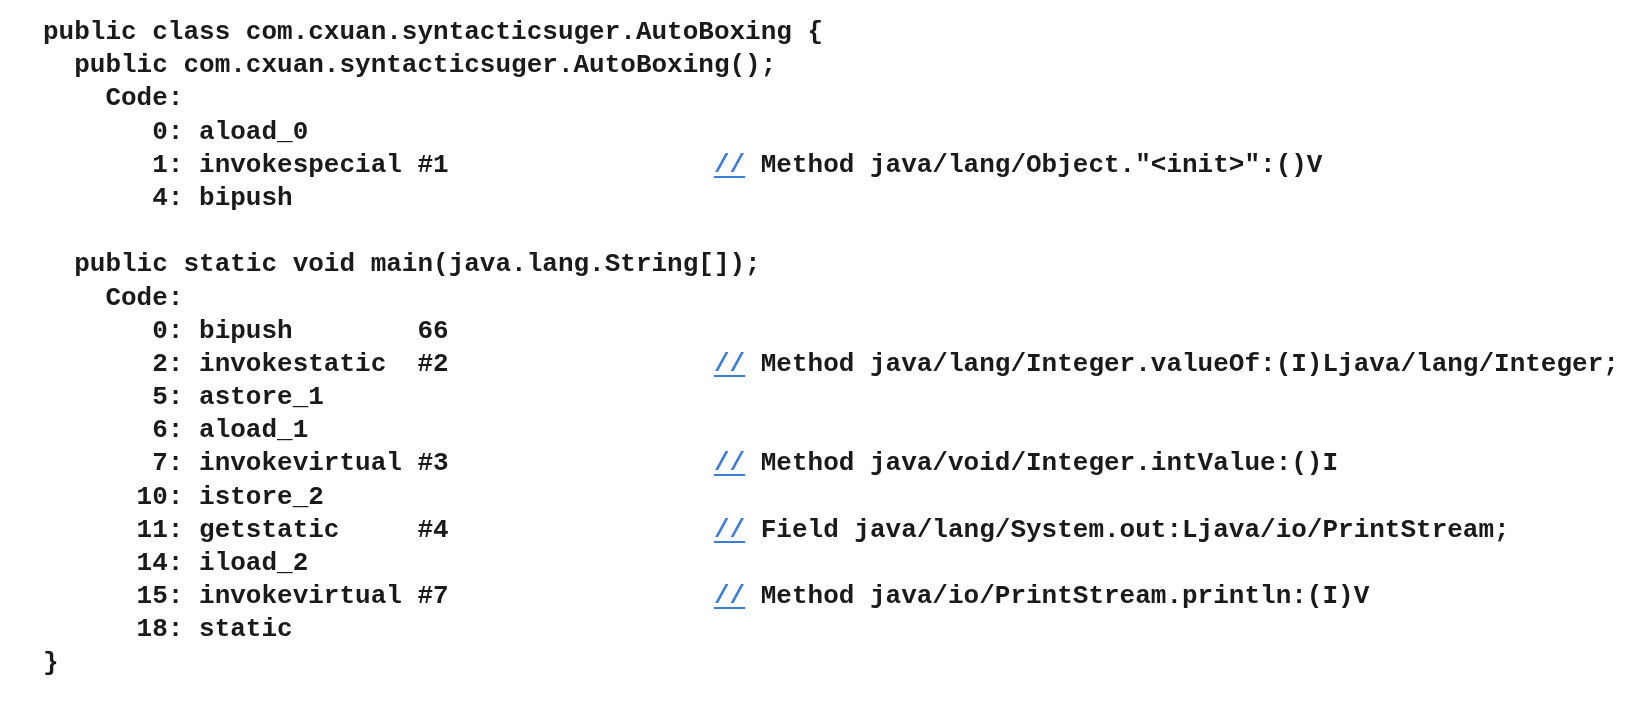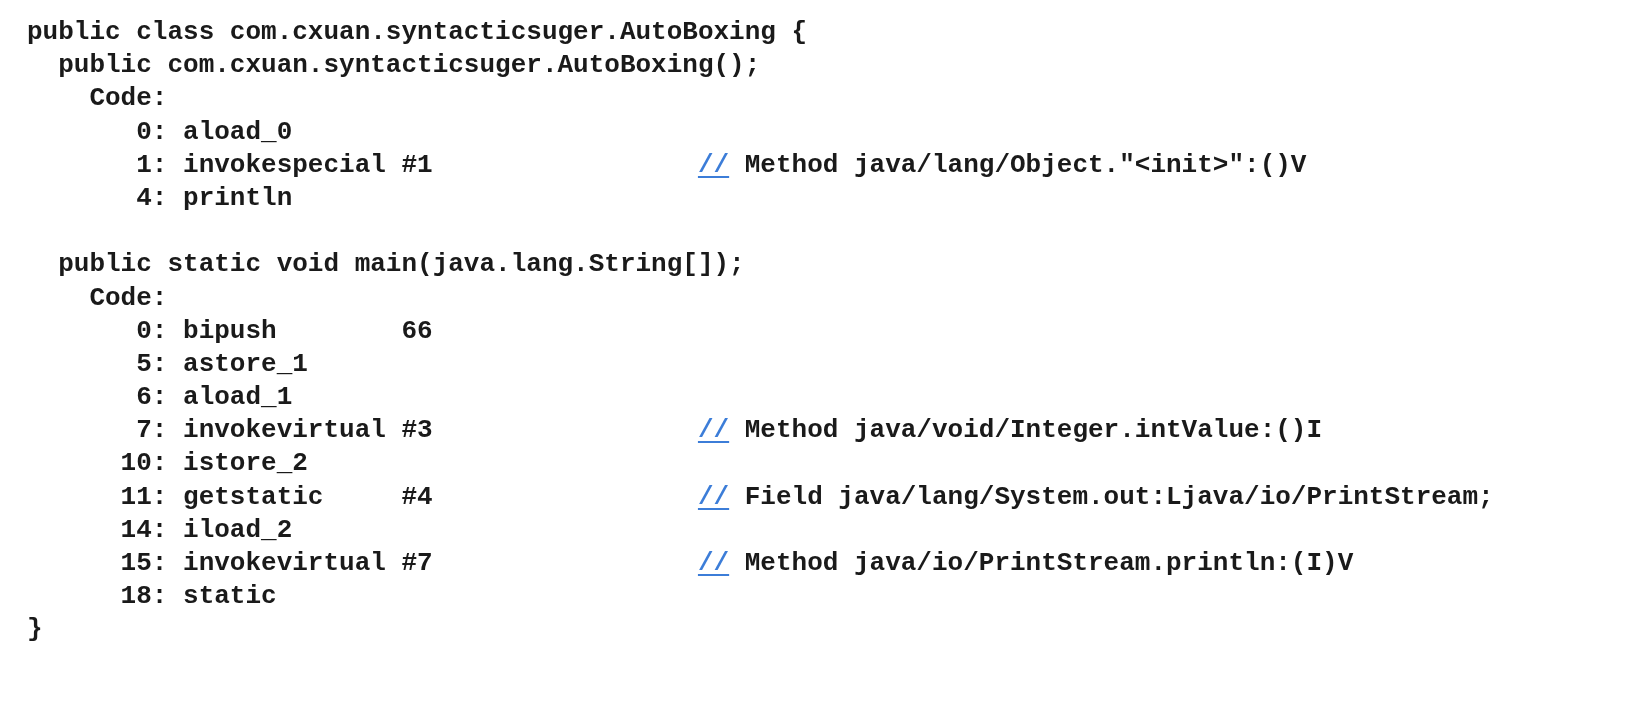--- a/index.html
+++ b/index.html
@@ -13,43 +13,45 @@
     font-weight: 700;
     font-size: 26px;
     color: var(--text-color, #1a1a1a);
   }
   .code-wrap { width: 100%; height: 100%; }
   .line {
     height: 33.2px;
     line-height: 33.2px;
     white-space: pre;
     font-variant-ligatures: none;
+    margin-left: 16px;
   }
   .comment-link {
     color: var(--link-color, #3c7dd8);
     text-decoration: underline;
     text-decoration-thickness: 2px;
     text-underline-offset: 4px;
     cursor: pointer;
   }
 </style>
 </head>
 <body>
 
 <div class="code-wrap">
     <div class="line"><span>public class com.cxuan.syntacticsuger.AutoBoxing {</span></div>
     <div class="line"><span>  public com.cxuan.syntacticsuger.AutoBoxing();</span></div>
     <div class="line"><span>    Code:</span></div>
     <div class="line"><span>       0: aload_0</span></div>
     <div class="line"><span>       1: invokespecial #1                 </span><a href="#" class="comment-link">//</a><span> Method java/lang/Object."&lt;init&gt;":()V</span></div>
-    <div class="line"><span>       4: println</span></div>
+    <div class="line"><span>       4: bipush</span></div>
     <div class="line"></div>
     <div class="line"><span>  public static void main(java.lang.String[]);</span></div>
     <div class="line"><span>    Code:</span></div>
     <div class="line"><span>       0: bipush        66</span></div>
+    <div class="line"><span>       2: invokestatic  #2                 </span><a href="#" class="comment-link">//</a><span> Method java/lang/Integer.valueOf:(I)Ljava/lang/Integer;</span></div>
     <div class="line"><span>       5: astore_1</span></div>
     <div class="line"><span>       6: aload_1</span></div>
     <div class="line"><span>       7: invokevirtual #3                 </span><a href="#" class="comment-link">//</a><span> Method java/void/Integer.intValue:()I</span></div>
     <div class="line"><span>      10: istore_2</span></div>
     <div class="line"><span>      11: getstatic     #4                 </span><a href="#" class="comment-link">//</a><span> Field java/lang/System.out:Ljava/io/PrintStream;</span></div>
     <div class="line"><span>      14: iload_2</span></div>
     <div class="line"><span>      15: invokevirtual #7                 </span><a href="#" class="comment-link">//</a><span> Method java/io/PrintStream.println:(I)V</span></div>
     <div class="line"><span>      18: static</span></div>
     <div class="line"><span>}</span></div>
   </div>

